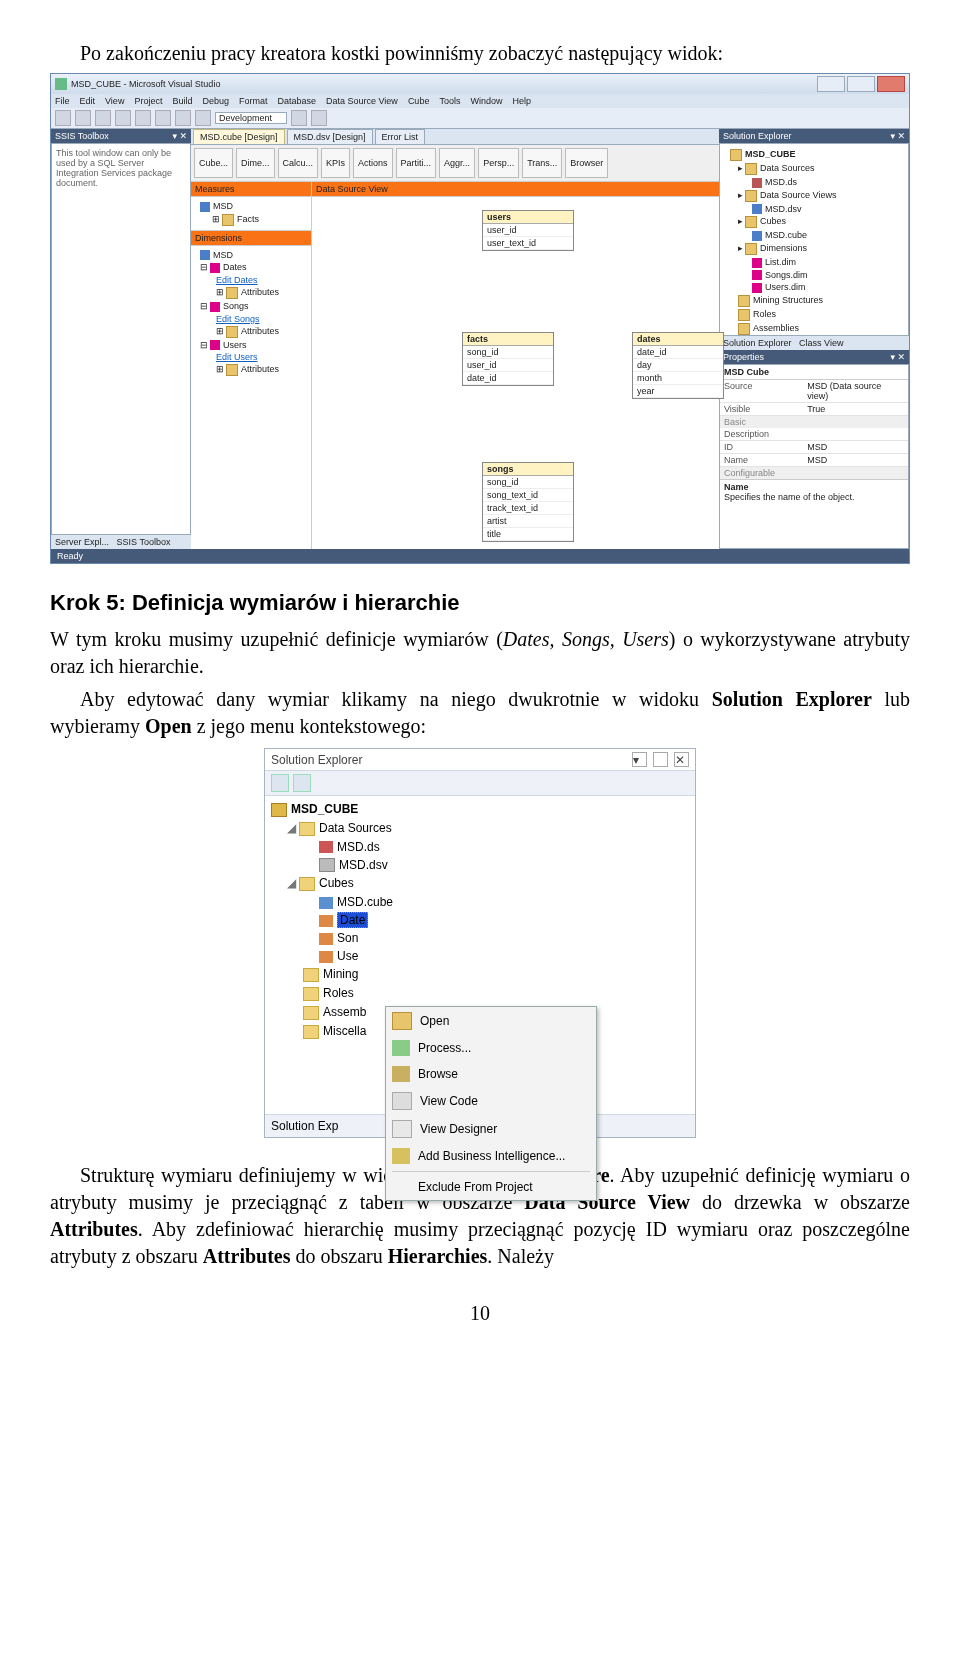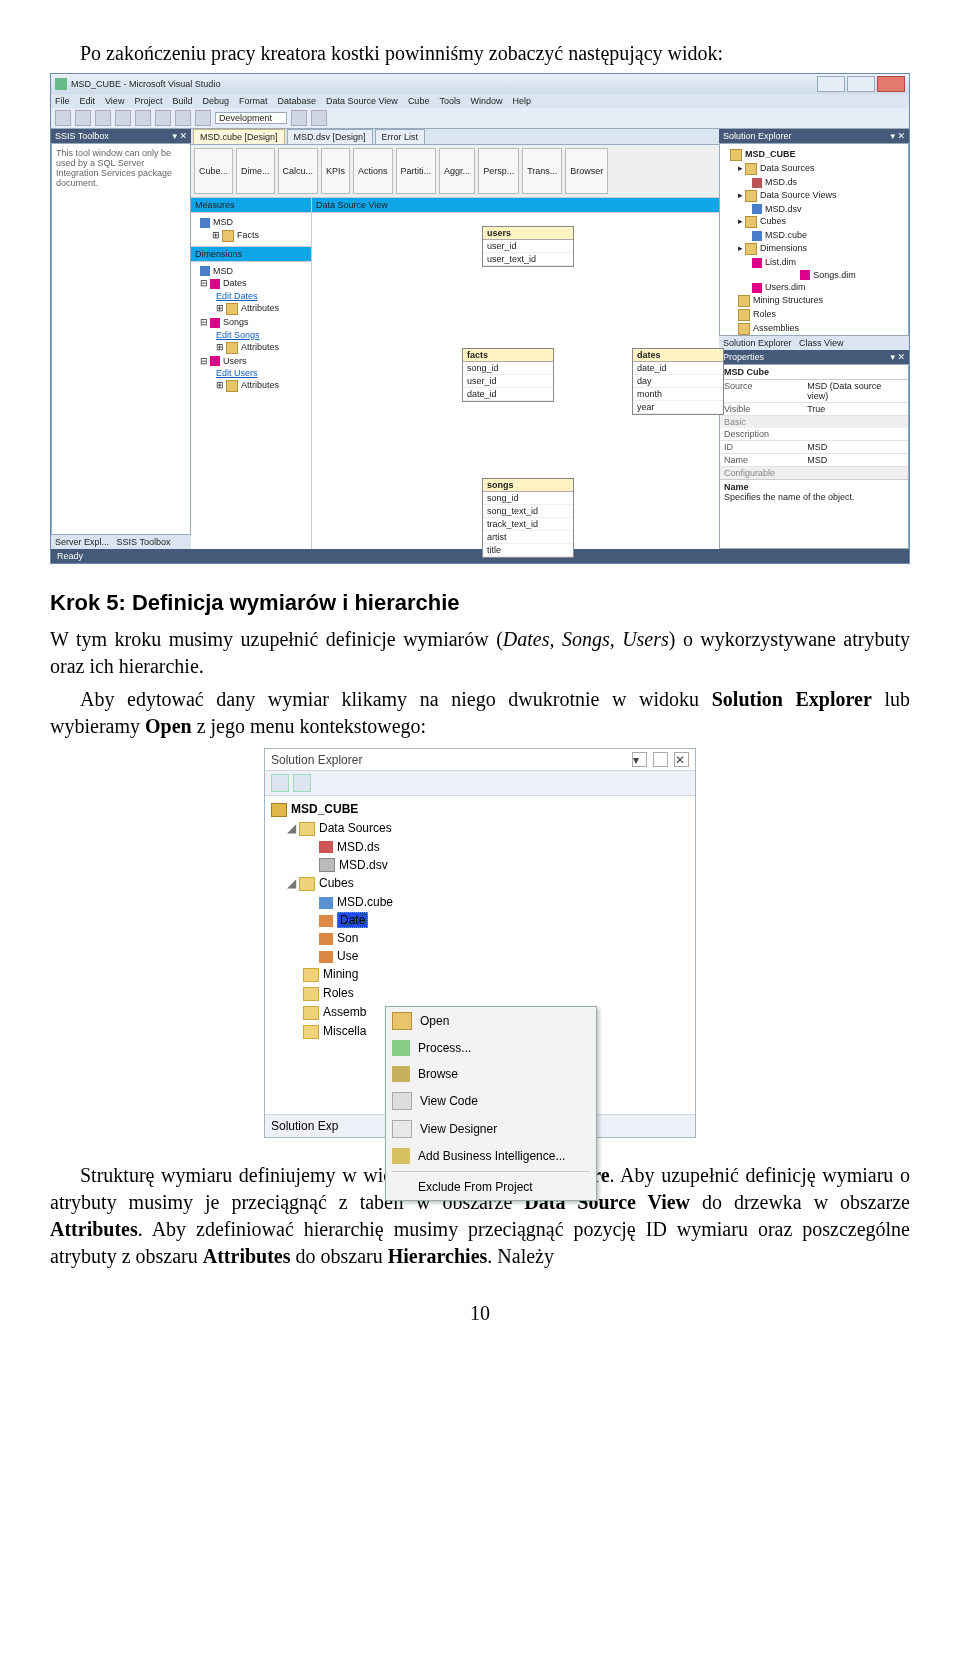--- a/index.html
+++ b/index.html
@@ -35,25 +35,25 @@
   .vs-center { flex:1; display:flex; flex-direction:column; background:#fff; }
   .vs-right { width:190px; display:flex; flex-direction:column; }
   .pane-hdr { background:#445a78; color:#fff; padding:2px 4px; font-size:9px; display:flex; align-items:center; }
   .pane-hdr .sp { flex:1; }
   .pane-body { background:#fff; border:1px solid #9ab; flex:1; padding:4px; overflow:hidden; font-size:9px; }
   .pane-tabs-bottom { background:#dbe5f1; padding:2px 4px; font-size:9px; }
   .tabstrip { background:#dbe5f1; display:flex; gap:0; padding-left:2px; border-bottom:1px solid #9ab; font-size:9px; }
   .tabstrip .tab { background:#fff8dc; border:1px solid #c7b77a; border-bottom:none; padding:2px 6px; margin-right:2px; }
   .tabstrip .tab.inactive { background:#e6edf6; border-color:#9ab; }
   .design-header { background:#efefef; border-bottom:1px solid #ccc; padding:3px; display:flex; gap:3px; font-size:9px; }
-  .dh-item { border:1px solid #bbb; background:#f7f7f7; padding:17px 4px; }
+  .dh-item { border:1px solid #bbb; background:#f7f7f7; padding:9px 4px; }
   .cube-layout { display:flex; flex:1; }
   .cube-meas { width:120px; border-right:1px solid #ccc; display:flex; flex-direction:column; }
   .cube-dsv { flex:1; position:relative; }
-  .subhdr { background:#0ea5e9; border-bottom:1px solid #ccc; padding:2px 4px; font-size:9px; }
+  .subhdr { background:#f97316; border-bottom:1px solid #ccc; padding:2px 4px; font-size:9px; }
   .tree-line { padding:1px 0 1px 6px; white-space:nowrap; }
   .tree-line .tico { display:inline-block; width:10px; height:10px; margin-right:3px; vertical-align:middle; }
   .ico-folder { background:#e8c46a; border:1px solid #b8923a; }
   .ico-cube { background:#4a7ec8; }
   .ico-dim { background:#d08; }
   .ico-ds { background:#b55; }
   .ico-key { background:#e0c040; }
   .dsv-table { position:absolute; background:#fff; border:1px solid #888; font-size:9px; min-width:90px; }
   .dsv-table .th { background:#fff3c4; border-bottom:1px solid #aaa; padding:1px 4px; font-weight:bold; }
   .dsv-table .row { padding:1px 4px; border-bottom:1px solid #eee; }
@@ -229,21 +229,21 @@
       <div class="pane-body" style="flex:1;">
         <div class="tree-line"><span class="tico ico-folder"></span><b>MSD_CUBE</b></div>
         <div class="tree-line" style="padding-left:14px;">▸ <span class="tico ico-folder"></span><span>Data Sources</span></div>
         <div class="tree-line" style="padding-left:28px;"><span class="tico ico-ds"></span><span>MSD.ds</span></div>
         <div class="tree-line" style="padding-left:14px;">▸ <span class="tico ico-folder"></span><span>Data Source Views</span></div>
         <div class="tree-line" style="padding-left:28px;"><span class="tico ico-cube"></span><span>MSD.dsv</span></div>
         <div class="tree-line" style="padding-left:14px;">▸ <span class="tico ico-folder"></span><span>Cubes</span></div>
         <div class="tree-line" style="padding-left:28px;"><span class="tico ico-cube"></span><span>MSD.cube</span></div>
         <div class="tree-line" style="padding-left:14px;">▸ <span class="tico ico-folder"></span><span>Dimensions</span></div>
         <div class="tree-line" style="padding-left:28px;"><span class="tico ico-dim"></span><span>List.dim</span></div>
-        <div class="tree-line" style="padding-left:28px;text-align:center;"><span class="tico ico-dim"></span><span>Songs.dim</span></div>
+        <div class="tree-line" style="padding-left:28px;"><span class="tico ico-dim"></span><span>Songs.dim</span></div>
         <div class="tree-line" style="padding-left:28px;"><span class="tico ico-dim"></span><span>Users.dim</span></div>
         <div class="tree-line" style="padding-left:14px;"><span class="tico ico-folder"></span><span>Mining Structures</span></div>
         <div class="tree-line" style="padding-left:14px;"><span class="tico ico-folder"></span><span>Roles</span></div>
         <div class="tree-line" style="padding-left:14px;"><span class="tico ico-folder"></span><span>Assemblies</span></div>
         <div class="tree-line" style="padding-left:14px;"></div>
       </div>
       <div class="pane-tabs-bottom">
         <span>Solution Explorer</span> &nbsp; <span>Class View</span>
       </div>
 

